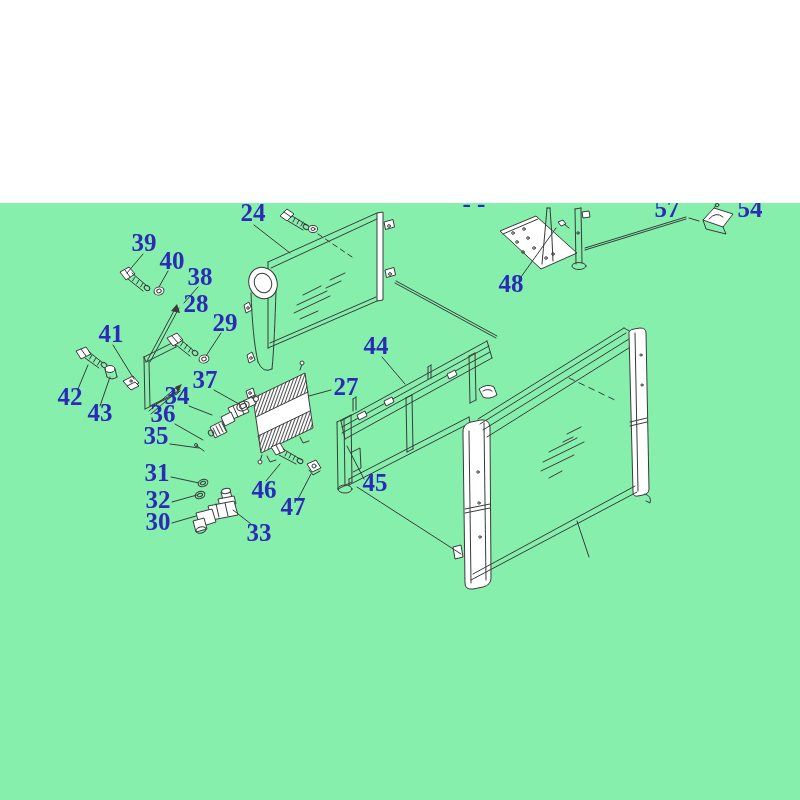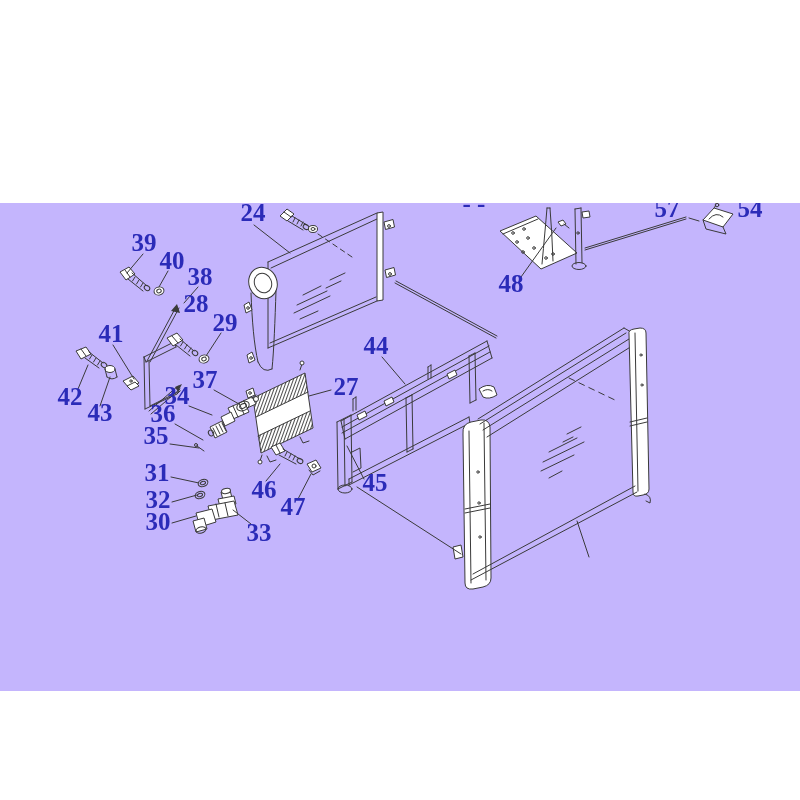--- a/index.html
+++ b/index.html
@@ -1,16 +1,16 @@
 <!DOCTYPE html>
 <html><head>
 <meta charset="utf-8">
 <style>
   html,body{margin:0;padding:0;background:#ffffff;}
-  #stage{position:relative;width:800px;height:691px;background:#c4b5fd;overflow:hidden;
+  #stage{position:relative;width:800px;height:800px;background:#86efac;overflow:hidden;
          font-family:"Liberation Serif", serif;}
   svg{display:block;}
   .ln{fill:none;stroke:#3a3a3a;stroke-width:1;stroke-linecap:round;stroke-linejoin:round;}
   .lnw{fill:#ffffff;stroke:#3a3a3a;stroke-width:1;stroke-linejoin:round;}
   .fill{fill:#3a3a3a;stroke:none;}
   .callout{fill:#2b2bb8;font-family:"Liberation Serif", serif;font-weight:bold;
            font-size:25px;text-anchor:middle;}
 </style>
 </head>
 <body>

